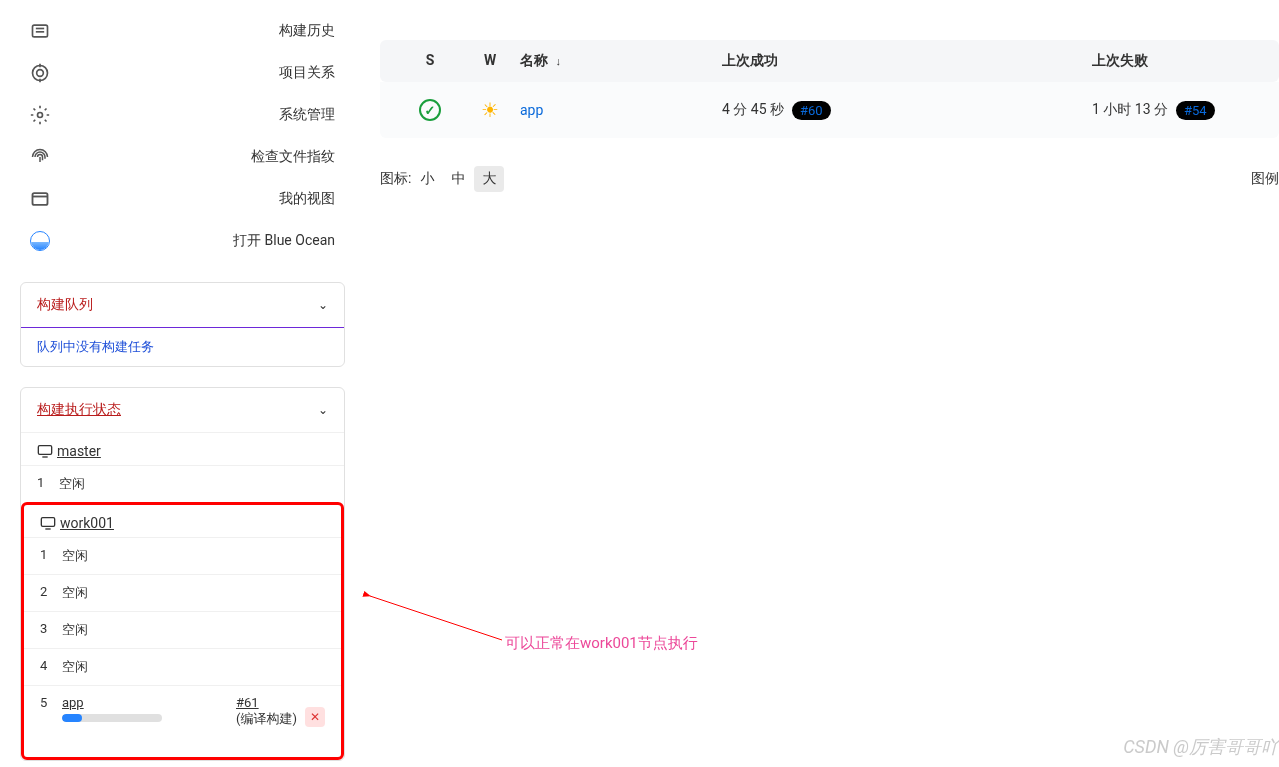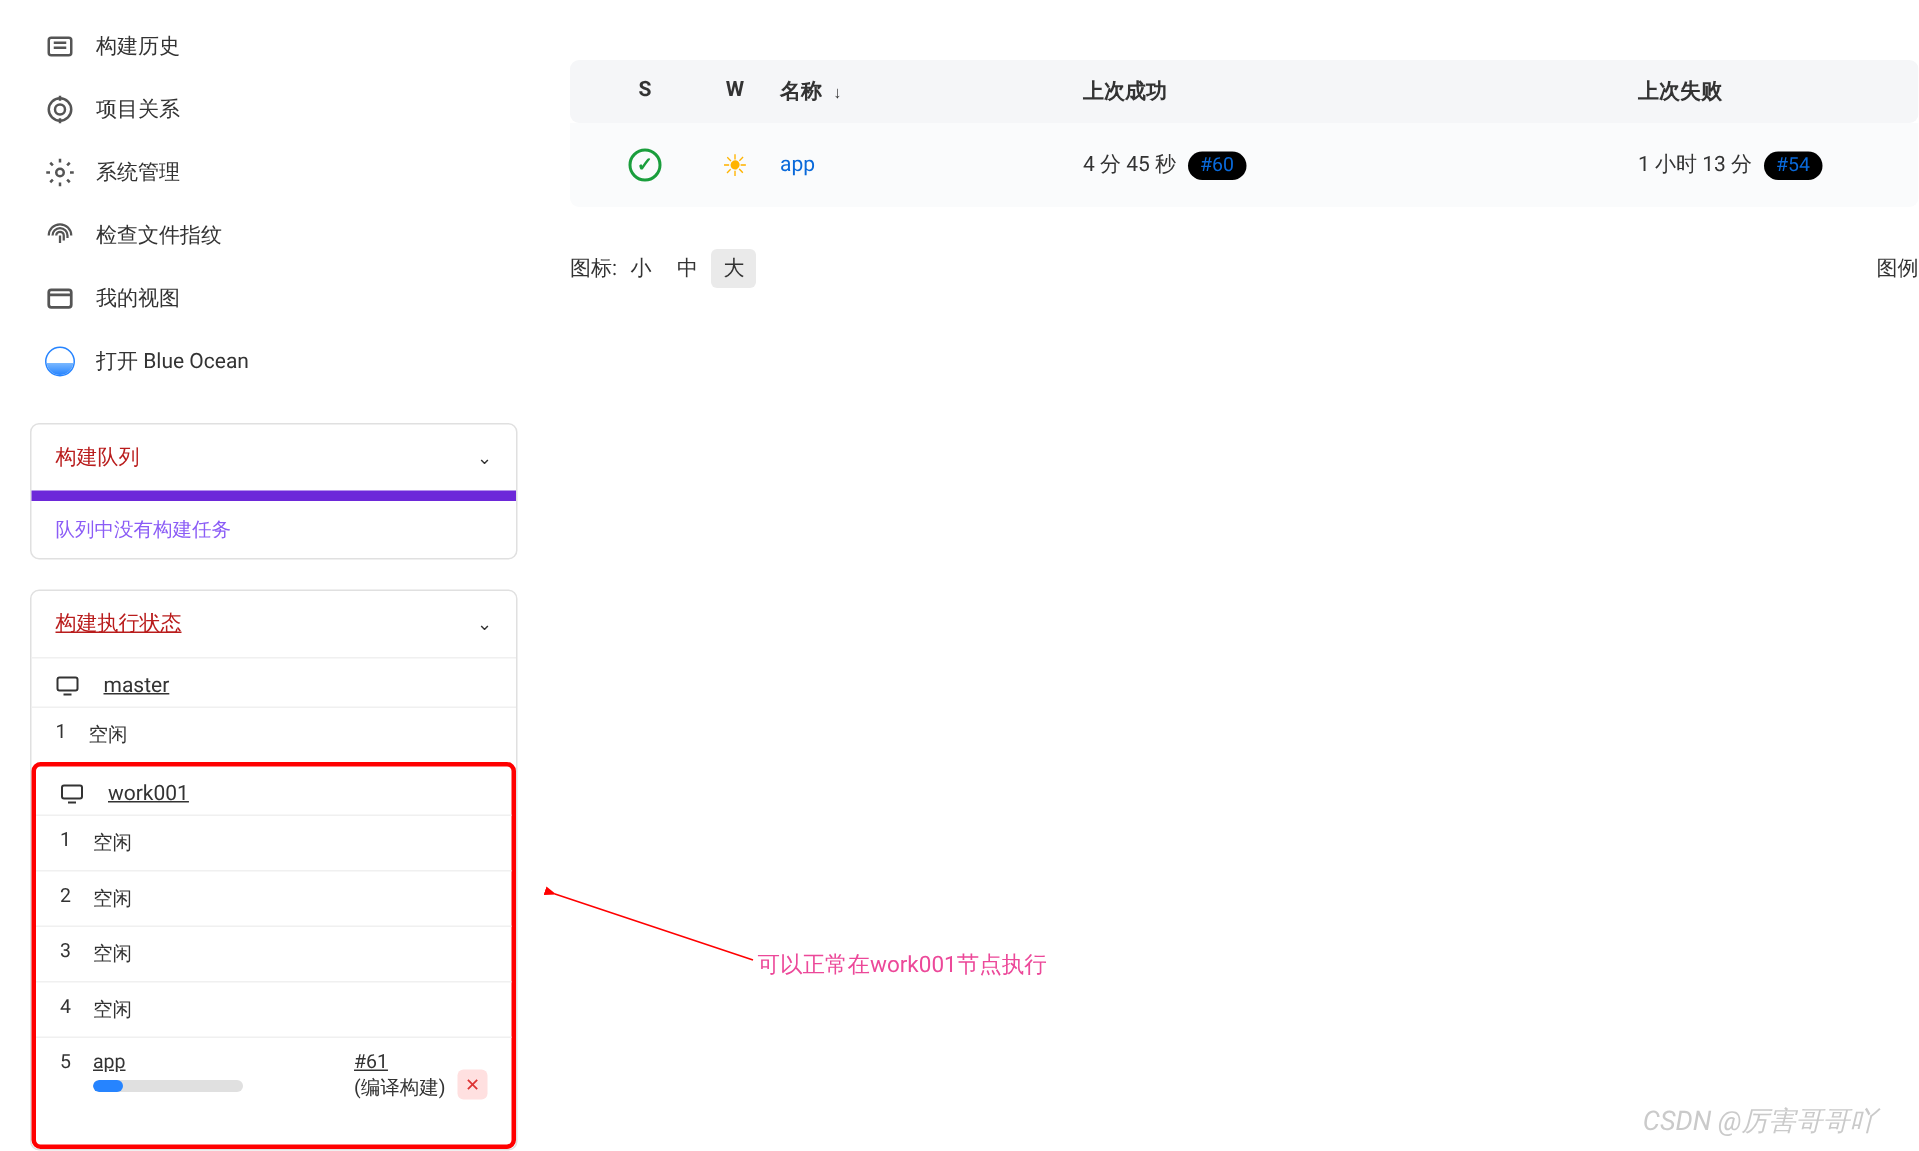--- a/index.html
+++ b/index.html
@@ -1,31 +1,31 @@
 <!DOCTYPE html>
 <html><head>
   <meta charset="utf-8">
   <style>
     * { margin: 0; padding: 0; box-sizing: border-box; }
     body { font-family: -apple-system, BlinkMacSystemFont, "Segoe UI", Roboto, "Helvetica Neue", Arial, sans-serif; font-size: 14px; color: #333; background: #fff; overflow-x: hidden; }
     .layout { display: flex; width: 1279px; }
     .sidebar { width: 360px; padding: 10px 15px 10px 20px; }
-    .nav-item { display: flex; align-items: center; padding: 11px 10px; cursor: pointer; border-radius: 4px; }
+    .nav-item { display: flex; align-items: center; padding: 11px 10px; cursor: pointer; border-radius: 4px; justify-content: space-between; }
     .nav-icon { width: 20px; height: 20px; margin-right: 14px; display: flex; align-items: center; justify-content: center; color: #555; }
     .nav-label { color: #333; font-size: 14px; }
     
     .panel { border: 1px solid #e0e0e0; border-radius: 6px; margin-top: 20px; }
     .panel-header { padding: 13px 16px; display: flex; justify-content: space-between; align-items: center; cursor: pointer; }
     .panel-title { font-size: 14px; color: #b91c1c; }
     .panel-title.underline { text-decoration: underline; }
     .chevron { font-size: 12px; }
-    .panel-row { padding: 10px 16px; font-size: 13px; color: #8b5cf6; border-top: 7px solid #6d28d9; display: flex; align-items: center; }
+    .panel-row { padding: 10px 16px; font-size: 13px; color: #1d4ed8; border-top: 1px solid #6d28d9; display: flex; align-items: center; }
     .panel-row:first-child { border-top: none; }
     
-    .node-section { padding: 10px 16px 6px 16px; display: flex; align-items: center; gap: 16px; border-top: 1px solid #f0f0f0; }
+    .node-section { padding: 10px 16px 6px 16px; display: flex; align-items: center; gap: 4px; border-top: 1px solid #f0f0f0; }
     .node-name { text-decoration: underline; font-size: 14px; }
     
     .executor-row { padding: 9px 16px; font-size: 13px; display: flex; align-items: flex-start; gap: 10px; border-top: 1px solid #f0f0f0; }
     .executor-num { width: 12px; }
     .executor-idle { color: #333; }
     
     .highlight-box { border: 3px solid #ff0000; border-radius: 6px; padding-bottom: 20px; }
     
     .running-task { display: flex; flex-direction: column; flex: 1; }
     .running-inner { display: flex; align-items: flex-start; justify-content: space-between; }
@@ -53,21 +53,21 @@
     .job-link { color: #0969da; cursor: pointer; }
     .build-badge { background: #000000; color: #0969da; padding: 2px 8px; border-radius: 10px; font-size: 13px; cursor: pointer; }
     
     .icon-size-row { display: flex; align-items: center; gap: 1px; margin-top: 28px; font-size: 14px; }
     .size-option { cursor: pointer; padding: 4px 8px; border-radius: 4px; }
     .size-option.active { background: #eaeaea; font-weight: 500; }
     .legend-row { margin-left: auto; margin-right: 0; display: flex; align-items: center; gap: 20px; }
     
     .annotation { position: absolute; left: 505px; top: 634px; color: #ec4899; font-size: 15px; }
     .arrow-svg { position: absolute; left: 362px; top: 590px; pointer-events: none; }
-    .watermark { position: absolute; right: 28px; bottom: 8px; color: rgba(150,150,150,0.5); font-size: 18px; font-style: italic; }
+    .watermark { position: absolute; right: 0; bottom: 8px; color: rgba(150,150,150,0.5); font-size: 18px; font-style: italic; }
     
     .blue-ocean-icon { width: 20px; height: 20px; border-radius: 50%; border: 1.5px solid #2684ff; position: relative; overflow: hidden; }
     .blue-ocean-icon::after { content: ''; position: absolute; bottom: 0; left: 0; right: 0; height: 45%; background: linear-gradient(to top, #2684ff, #7ab8ff); }
     
     .monitor-icon svg { display: block; }
   </style>
 </head>
 <body>
 
 <div class="layout">

